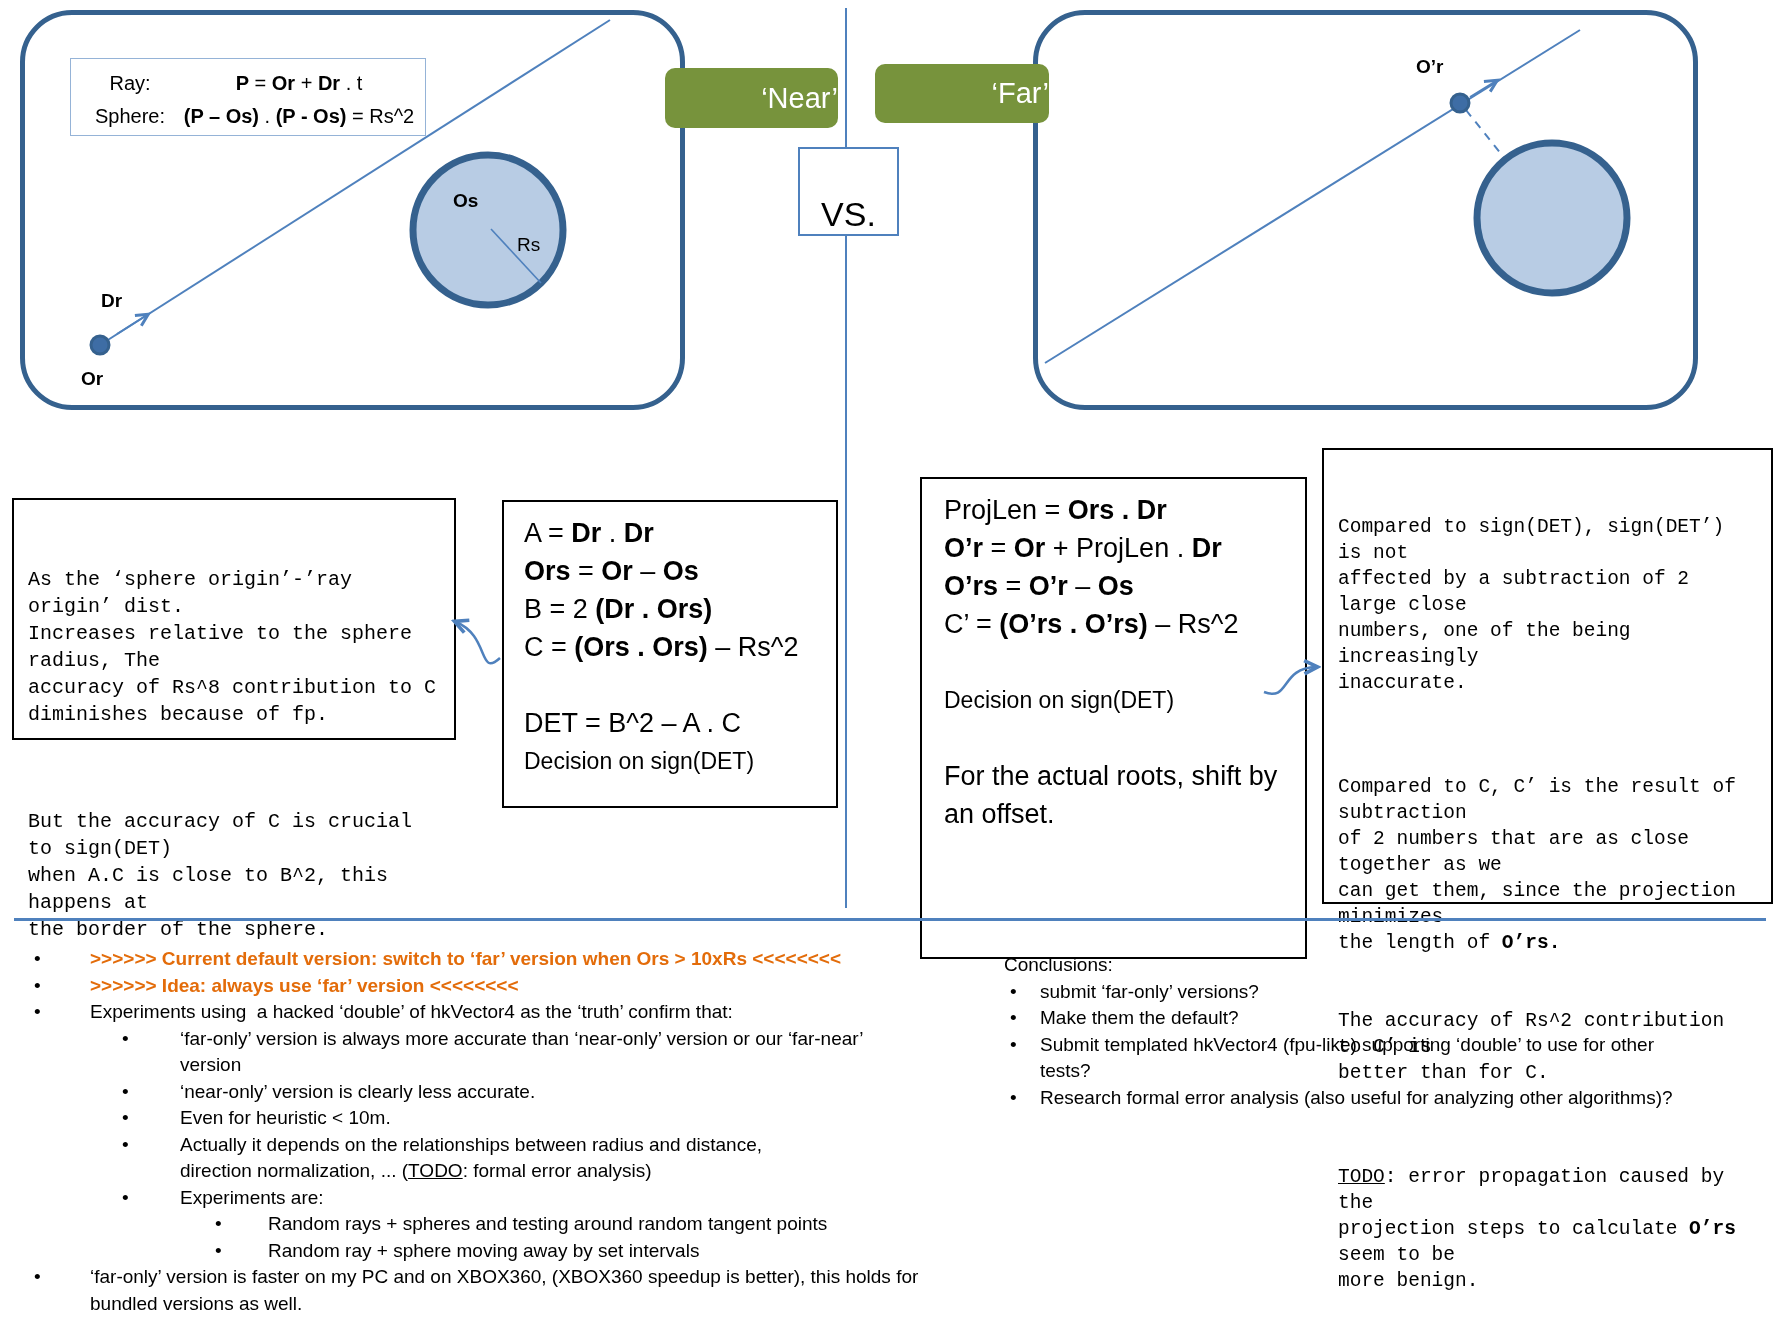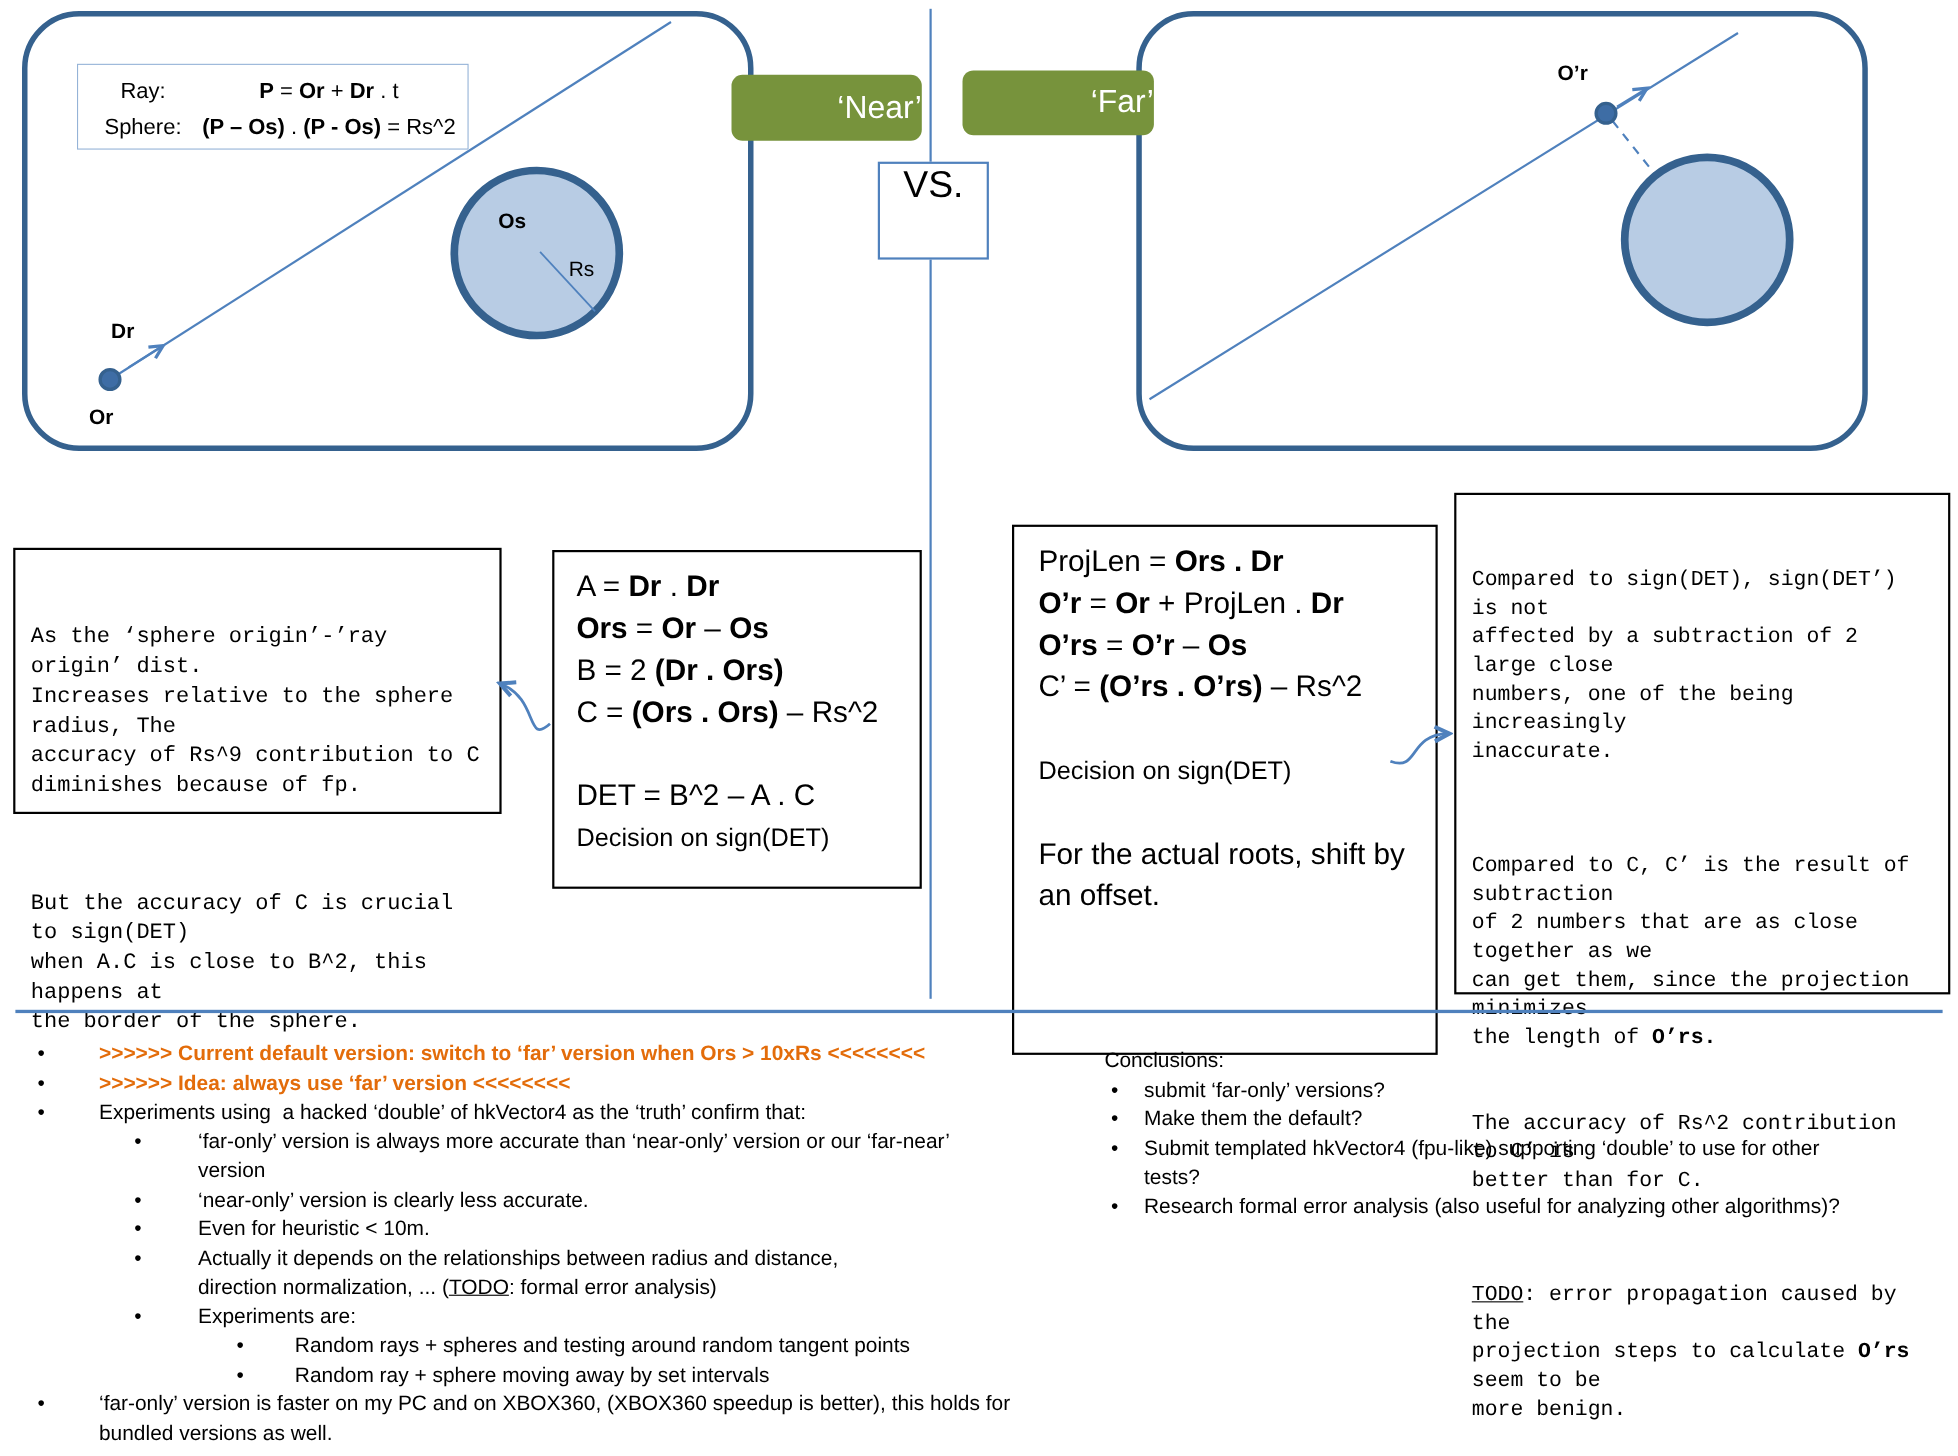--- a/index.html
+++ b/index.html
@@ -27,21 +27,21 @@
   }
   .rsbox .frm span{white-space:pre;}
 
   .green-tag{
     background:#77933C;color:#fff;border-radius:10px;
     display:flex;align-items:center;justify-content:flex-end;
     font-size:29px;z-index:4;
   }
   .vs-box{
     background:#fff;border:2px solid #4F81BD;color:#000;
-    display:flex;align-items:flex-start;justify-content:center;
+    display:flex;align-items:flex-end;justify-content:center;
     font-size:34px;z-index:4;
   }
   .vline{width:2px;background:#4F81BD;z-index:1;}
   .hdivider{background:#4F81BD;z-index:1;}
 
   
   .note{
     border:2px solid #000;background:#fff;box-sizing:border-box;
     white-space:pre-wrap;
   }
@@ -127,21 +127,21 @@
 <div class="abs green-tag" style="left:875px;top:64px;width:174px;height:59px;">
   <span>‘Far’</span>
 </div>
 <div class="abs vs-box" style="left:798px;top:147px;width:97px;height:85px;">
   <span>VS.</span>
 </div>
 
 <div class="abs note note-left">
   <p>As the ‘sphere origin’-’ray origin’ dist.
 Increases relative to the sphere radius, The
-accuracy of Rs^9 contribution to C
+accuracy of Rs^8 contribution to C
 diminishes because of fp.</p>
   <p class="gap">But the accuracy of C is crucial to sign(DET)
 when A.C is close to B^2, this happens at
 the border of the sphere.</p>
 </div>
 
 <div class="abs fbox fbox-near">
   <div class="fline"><span>A = </span><span class="b">Dr</span><span> . </span><span class="b">Dr</span></div>
   <div class="fline"><span class="b">Ors</span><span> = </span><span class="b">Or</span><span> – </span><span class="b">Os</span></div>
   <div class="fline"><span>B = 2 </span><span class="b">(Dr . Ors)</span></div>

